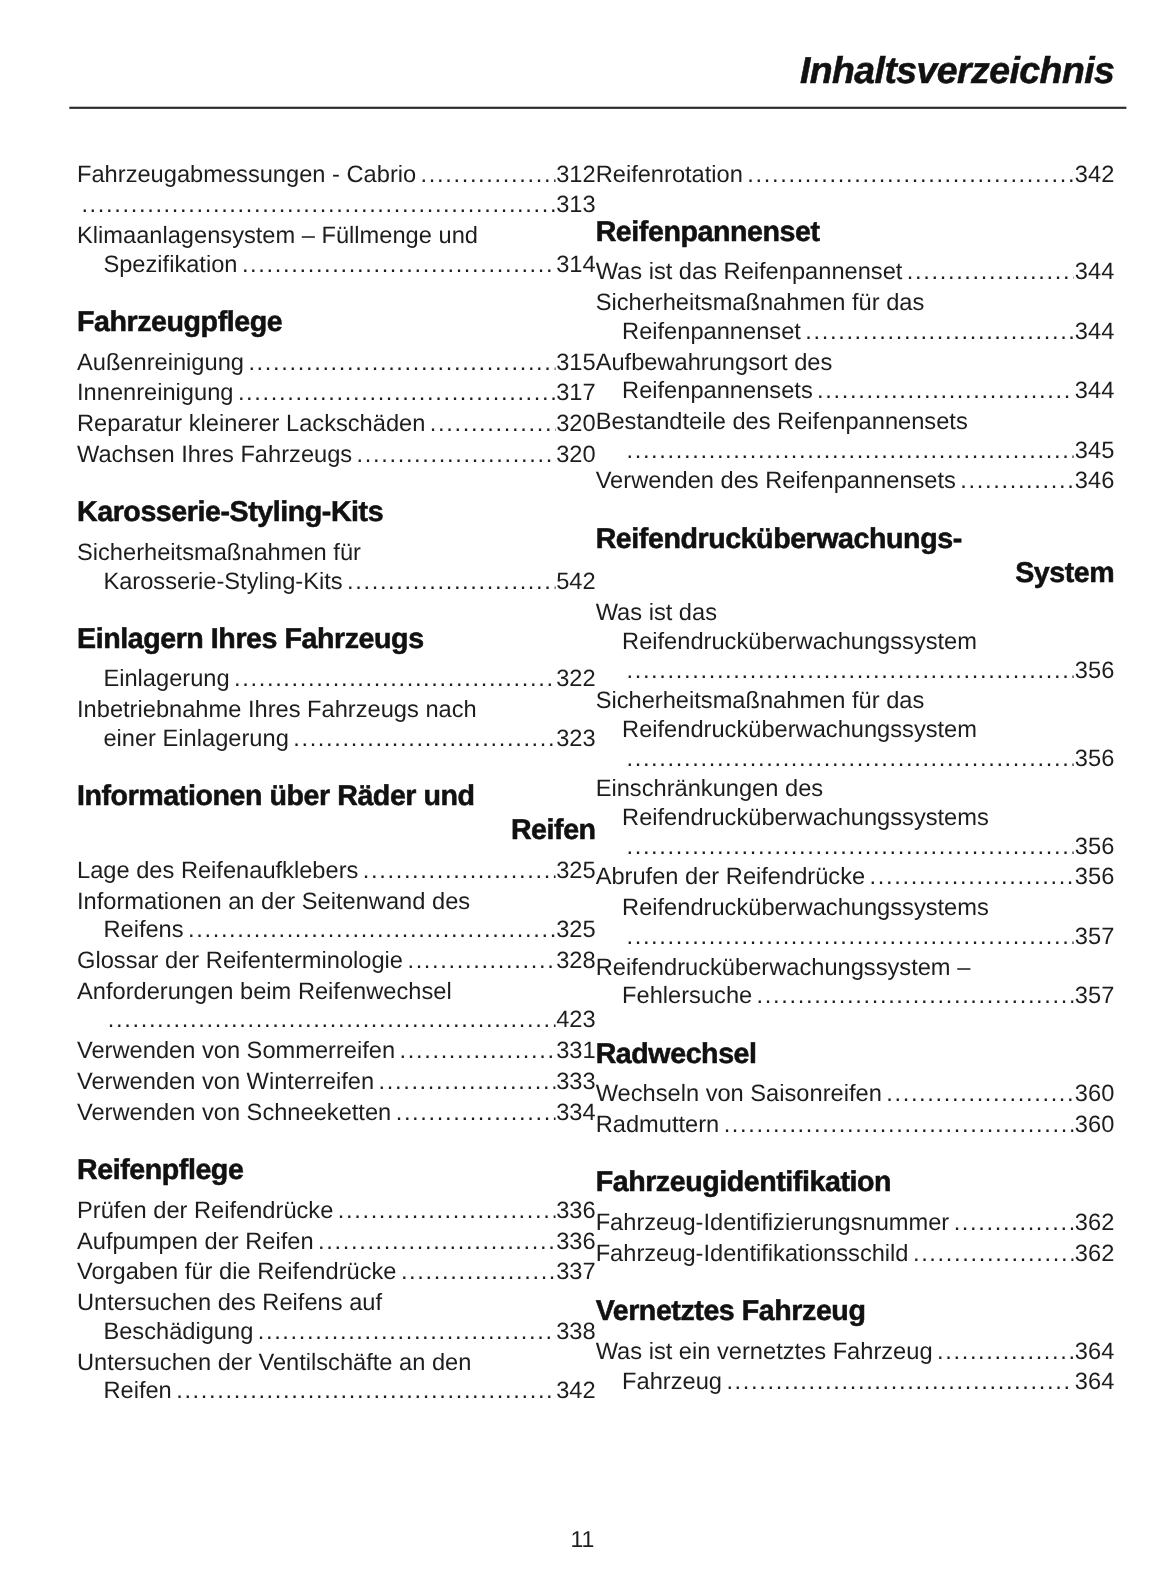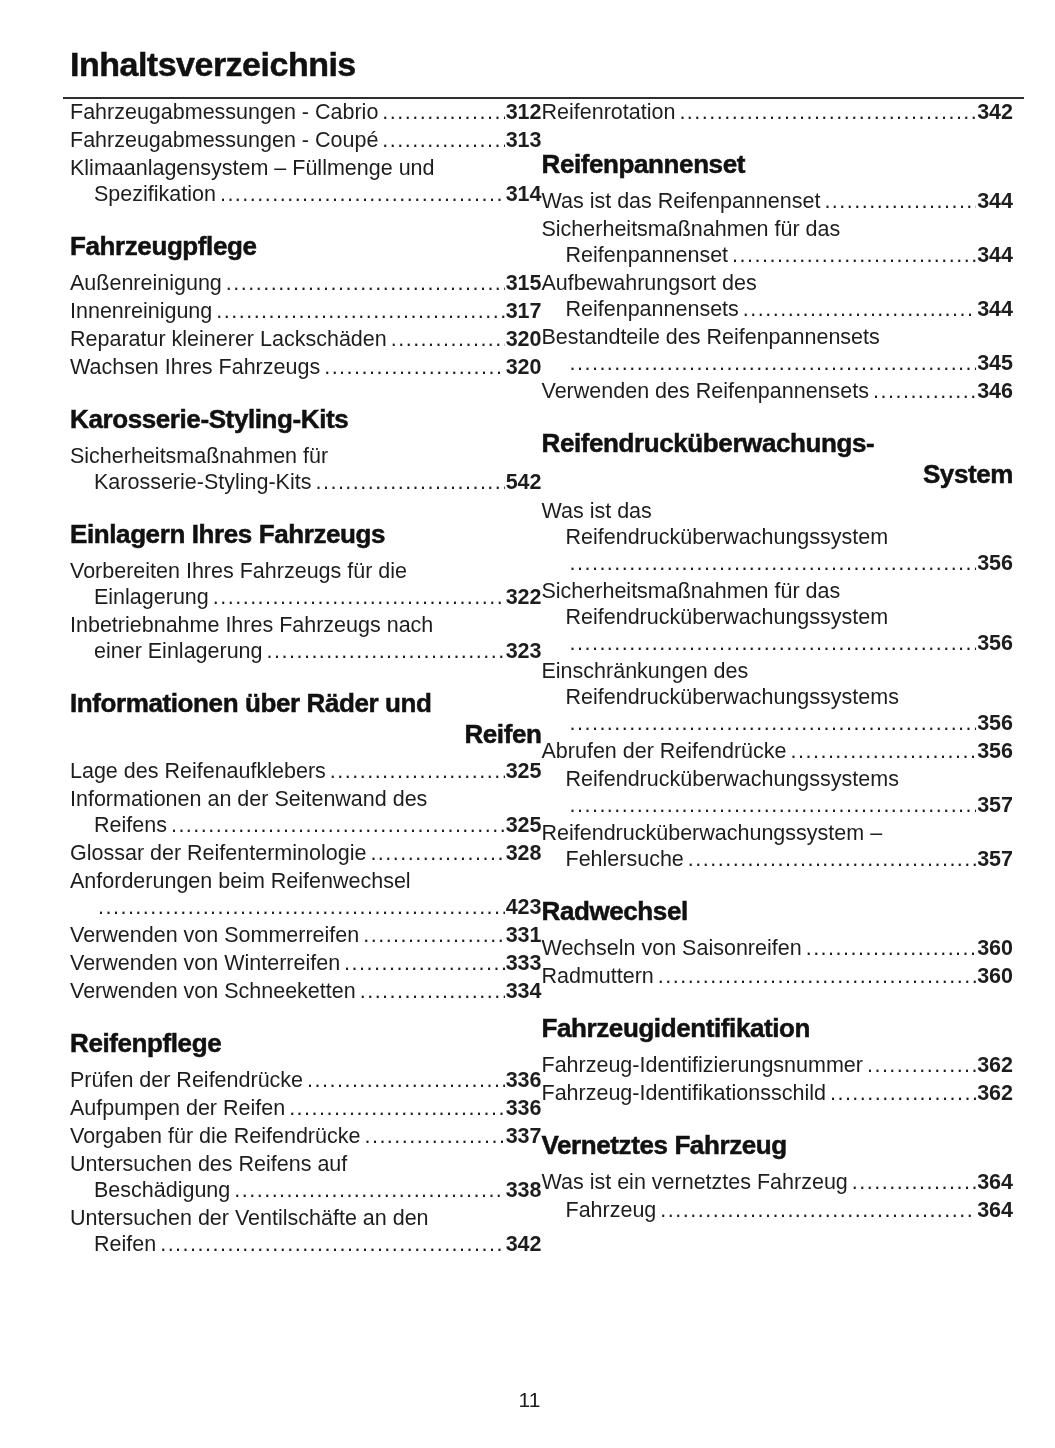--- a/index.html
+++ b/index.html
@@ -12,37 +12,39 @@
     overflow: hidden;
   }
   .page {
     position: relative;
     width: 1055px;
     height: 1448px;
     background: #ffffff;
     padding: 44px 42px 0 70px;
   }
   .doc-title {
-    text-align: left;
+    text-align: right;
     font-size: 34px;
     line-height: 40px;
     font-weight: 700;
     letter-spacing: -0.5px;
     color: var(--heading-color, #111111);
+    font-style: italic;
     -webkit-text-stroke: 0.5px var(--heading-color, #111111);
   }
   .title-rule {
     height: 2px;
     background: var(--rule-color, #2e2e2e);
     margin-top: 13px;
     margin-left: -7px;
     margin-right: -11px;
   }
   .columns {
     display: flex;
+    margin-top: 46px;
   }
   .col { flex: 1 1 0; min-width: 0; }
   .toc-section { margin-top: 24px; }
   .toc-section.no-heading { margin-top: 0; }
   .col .toc-section:first-child { margin-top: 0; }
   .section-heading {
     font-size: 26px;
     line-height: 31px;
     font-weight: 700;
     letter-spacing: -0.4px;
@@ -67,21 +69,21 @@
     overflow: hidden;
     white-space: nowrap;
     text-align: right;
     margin-left: 4px;
     margin-right: 1px;
     letter-spacing: 1.5px;
   }
   .dot-leader::after {
     content: "...................................................................................";
   }
-  .page-num { white-space: nowrap; font-weight: bold; }
+  .page-num { white-space: nowrap; }
   .footer-page-number {
     position: absolute;
     left: 4px;
     right: 0;
     bottom: 36px;
     text-align: center;
     font-size: 21px;
     color: var(--text-color, #1d1d1f);
   }
 </style>
@@ -99,21 +101,20 @@
         <section class="toc-section no-heading">
           <div class="toc-entry">
             <div class="entry-line">
               <span class="entry-text">Fahrzeugabmessungen - Cabrio</span>
               <span class="dot-leader"></span>
               <span class="page-num">312</span>
             </div>
           </div>
           <div class="toc-entry">
             <div class="entry-line">
-              <span class="entry-text">Fahrzeugabmessungen - Coupé</span>
               <span class="dot-leader"></span>
               <span class="page-num">313</span>
             </div>
           </div>
           <div class="toc-entry">
             <div class="entry-line">
               <span class="entry-text">Klimaanlagensystem – Füllmenge und</span>
             </div>
             <div class="entry-line cont">
               <span class="entry-text">Spezifikation</span>
@@ -168,23 +169,20 @@
               <span class="dot-leader"></span>
               <span class="page-num">542</span>
             </div>
           </div>
         </section>
         <section class="toc-section">
           <h2 class="section-heading">
             <div class="heading-line">Einlagern Ihres Fahrzeugs</div>
           </h2>
           <div class="toc-entry">
-            <div class="entry-line">
-              <span class="entry-text">Vorbereiten Ihres Fahrzeugs für die</span>
-            </div>
             <div class="entry-line cont">
               <span class="entry-text">Einlagerung</span>
               <span class="dot-leader"></span>
               <span class="page-num">322</span>
             </div>
           </div>
           <div class="toc-entry">
             <div class="entry-line">
               <span class="entry-text">Inbetriebnahme Ihres Fahrzeugs nach</span>
             </div>

